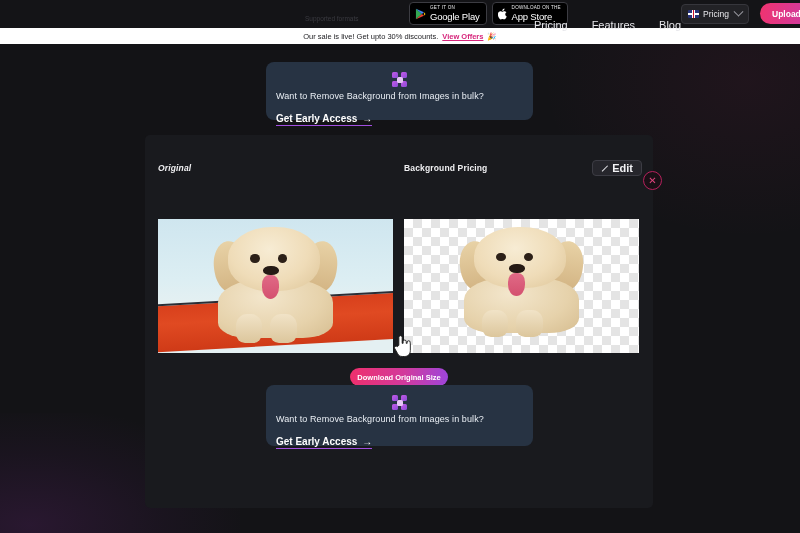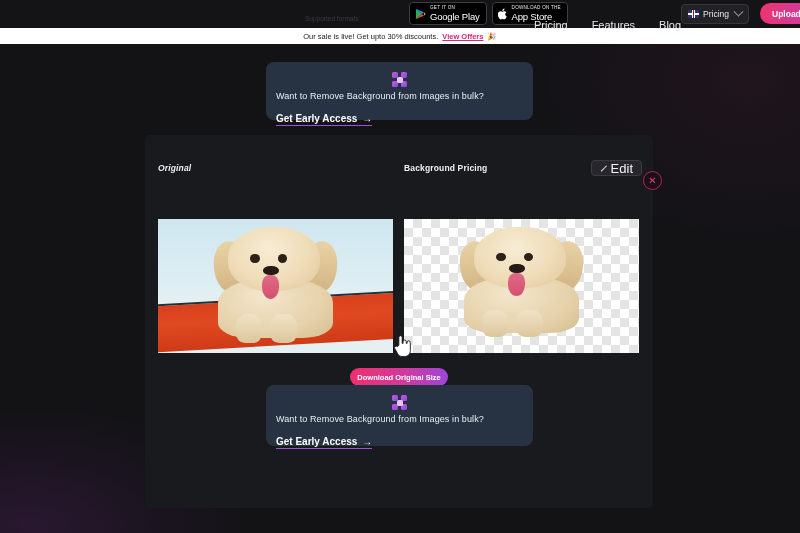--- a/index.html
+++ b/index.html
@@ -351,21 +351,21 @@
   }
   .edit-btn .pencil::before {
     content: "";
     position: absolute;
     left: 0; top: 3px;
     width: 8px; height: 1.4px;
     background: #e8e8ec;
     transform: rotate(-45deg);
     transform-origin: center;
   }
-  .edit-label { font-size: 13px; font-weight: 400; color: #f2f2f5; }
+  .edit-label { font-size: 11px; font-weight: 700; color: #f2f2f5; }
 
   
   .img-panel {
     position: absolute;
     top: 84px;
     width: 235px;
     height: 134px;
     overflow: hidden;
   }
   .img-panel.left  { left: 13px; }

